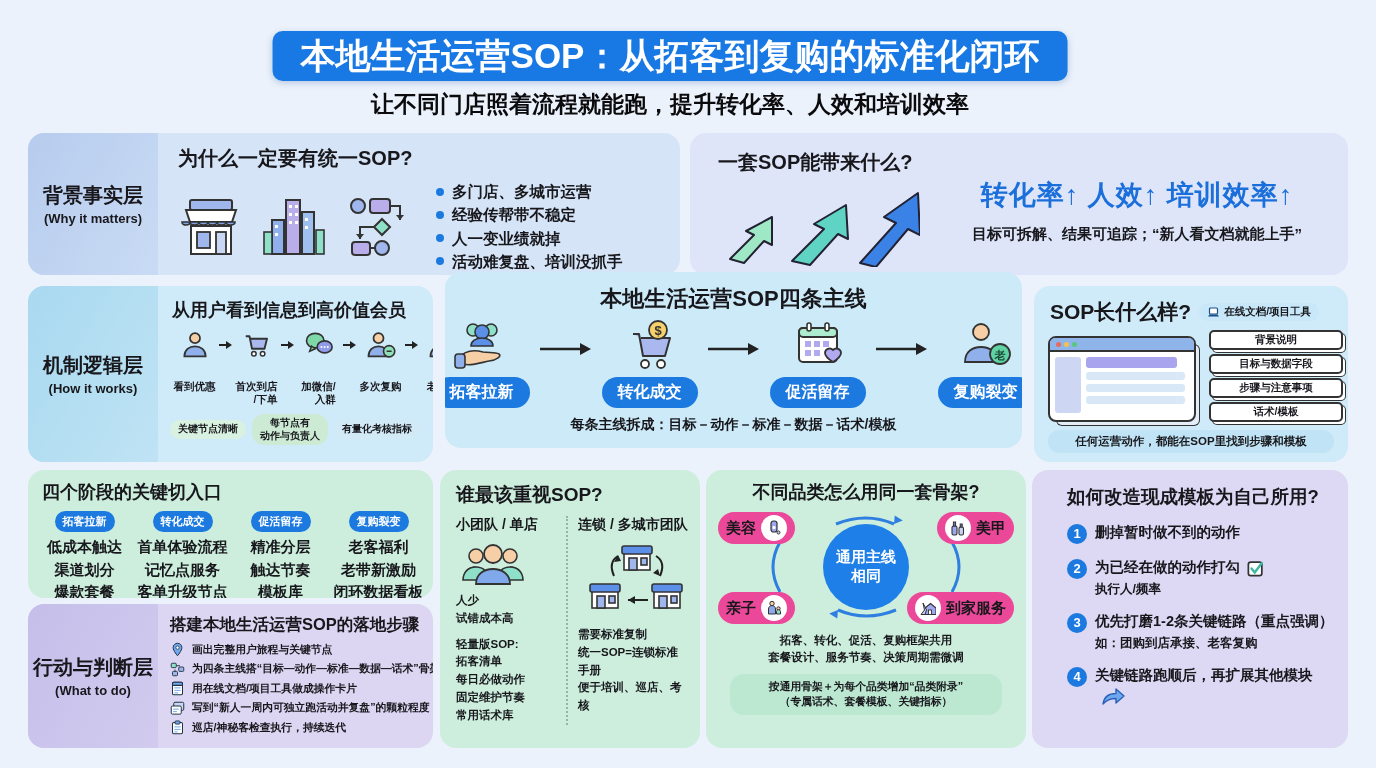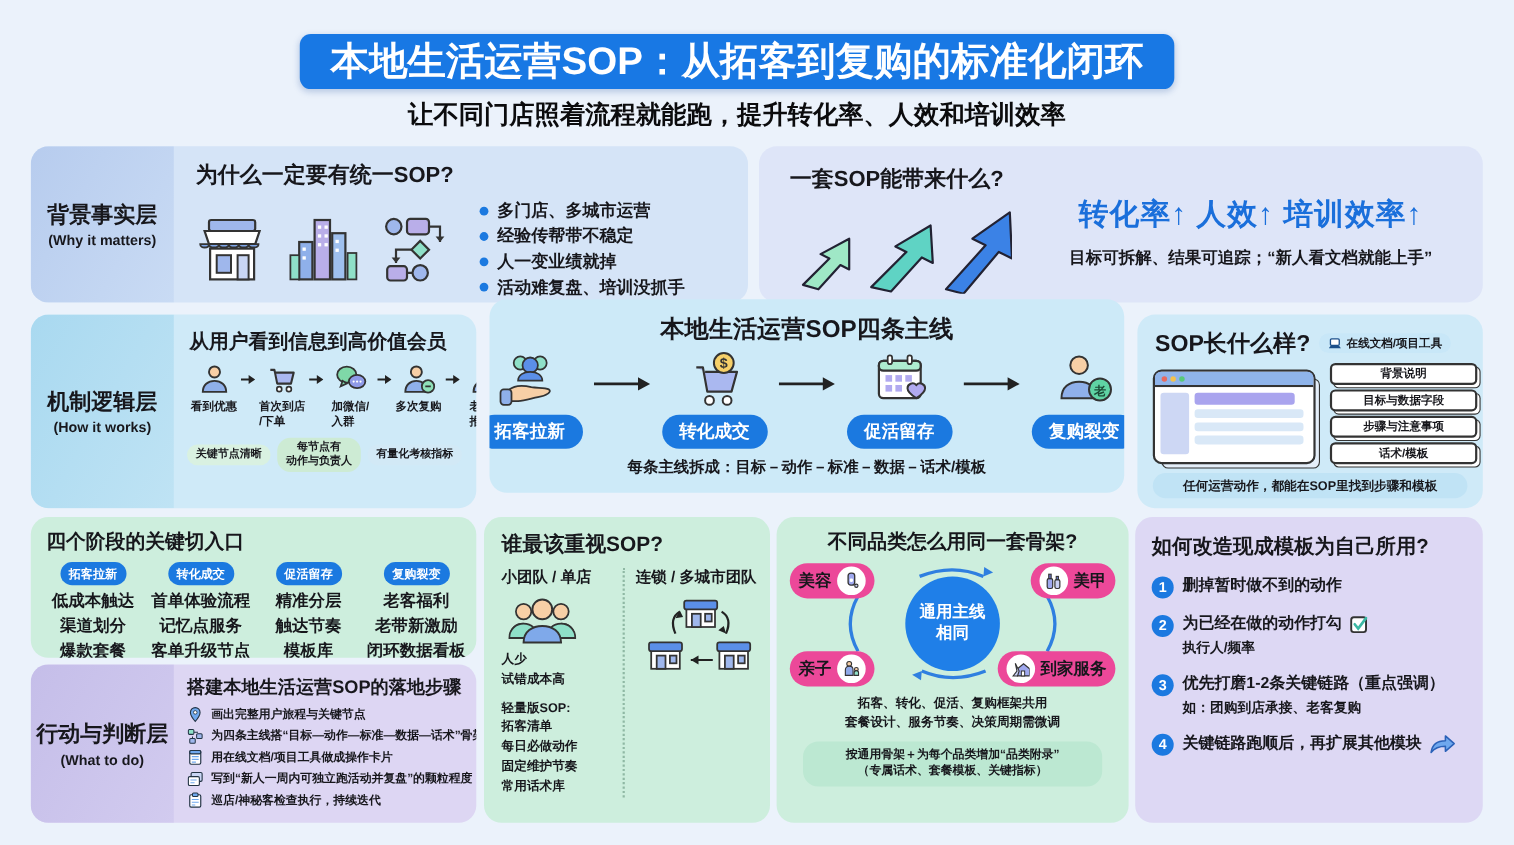--- a/index.html
+++ b/index.html
@@ -62,21 +62,21 @@
   .benefit-arrows { position:absolute; left:30px; top:46px; }
   .benefit-right { position:absolute; left:250px; right:14px; top:44px; text-align:center; }
   .benefit-headline { font-size:27px; font-weight:800; color:#1a6fdb; letter-spacing:1px; }
   .benefit-desc { font-size:15px; margin-top:12px; font-weight:800; }
 
   
   .how-content { flex:1; padding:8px 8px 8px 12px; }
   .how-title { font-size:18px; font-weight:800; margin:4px 0 8px 2px; }
   .journey { display:flex; align-items:flex-start; }
   .j-step { width:49px; display:flex; flex-direction:column; align-items:center; }
-  .j-step .lbl { font-size:10.5px; line-height:1.2; text-align:left; margin-top:4px; }
+  .j-step .lbl { font-size:10.5px; line-height:1.2; text-align:right; margin-top:20px; }
   .j-arrow { margin-top:10px; flex:0 0 auto; }
   .how-pills { display:flex; gap:6px; margin-top:9px; align-items:center; }
   .hpill { border-radius:12px; padding:3px 8px; font-size:10px; line-height:1.25; text-align:center; }
   .hpill.p0 { background:#d9f1e1; } .hpill.p1 { background:#cdebd4; } .hpill.p2 { background:#d2e9f6; }
 
   
   .ml-title { font-size:22px; font-weight:800; text-align:center; margin-top:12px; }
   .ml-flow { display:flex; justify-content:center; align-items:flex-start; gap:10px; margin-top:6px; }
   .ml-group { display:flex; flex-direction:column; align-items:center; }
   .ml-pill { background:#1b79e0; color:#fff; font-size:16px; font-weight:800;
@@ -142,21 +142,21 @@
           background:#ec4899; border-radius:18px; padding:3px 8px; font-size:15px; font-weight:800; }
   .chip .cicon { width:26px; height:26px; border-radius:50%; background:#fff;
                  display:flex; align-items:center; justify-content:center; }
   .chip.tl { left:0; top:2px; }  .chip.tr { right:0; top:2px; }
   .chip.bl { left:0; bottom:0; } .chip.br { right:0; bottom:0; }
   .cats-notes { text-align:center; font-size:11.5px; line-height:1.5; margin-top:8px; }
   .cats-capsule { margin:7px auto 0; width:272px; background:#bce8d2; border-radius:14px;
                   text-align:center; font-size:10.8px; line-height:1.45; padding:5px 8px; }
 
   
-  .adapt-pad { padding:14px 14px 10px 15px; }
+  .adapt-pad { padding:14px 14px 10px 35px; }
   .adapt-title { font-size:18.5px; font-weight:800; margin-bottom:14px; }
   .a-item { display:flex; align-items:flex-start; gap:8px; }
   .a-num { flex:0 0 20px; width:20px; height:20px; border-radius:50%; background:#1b79e0;
            color:#fff; font-size:13px; text-align:center; line-height:20px; margin-top:1px; }
   .a-text { font-size:14.5px; line-height:1.35; font-weight:800; }
   .a-sub { font-size:12.5px; font-weight:800; margin:2px 0 0 28px; }
   .mb14 { margin-bottom:14px; }
   .inline-ic { vertical-align:middle; margin-left:6px; }
 
   
@@ -558,20 +558,25 @@
                 <rect x="87" y="54" width="6" height="7" fill="#9fb7ec"></rect>
               </g>
               <path d="M30 34 Q 24 20 34 14" fill="none" stroke="#222" stroke-width="2"></path>
                 <path d="M34 14l-7 1 3 6z" fill="#222" transform="rotate(180 32 17)"></path>
               <path d="M72 14 Q 82 20 76 34" fill="none" stroke="#222" stroke-width="2"></path>
                 <path d="M76 34l-2-7-5 4z" fill="#222"></path>
               <path d="M64 58 L 44 58" fill="none" stroke="#222" stroke-width="2"></path>
                 <path d="M44 58l7-4v8z" fill="#222"></path>
             </svg>
           </div>
+          <div class="who-lines" style="margin-top:6px">
+            <span>需要标准复制</span><br>
+            <span>统一SOP=连锁标准手册</span><br>
+            <span>便于培训、巡店、考核</span>
+          </div>
         </div>
       </div>
     </div>
   </div>
 
   <div class="card" id="card-cats">
     <div class="cats-pad">
       <div class="cats-title">不同品类怎么用同一套骨架?</div>
       <div class="cats-diagram">
         <svg class="cats-arrows" width="296" height="114" viewBox="0 0 296 114">

